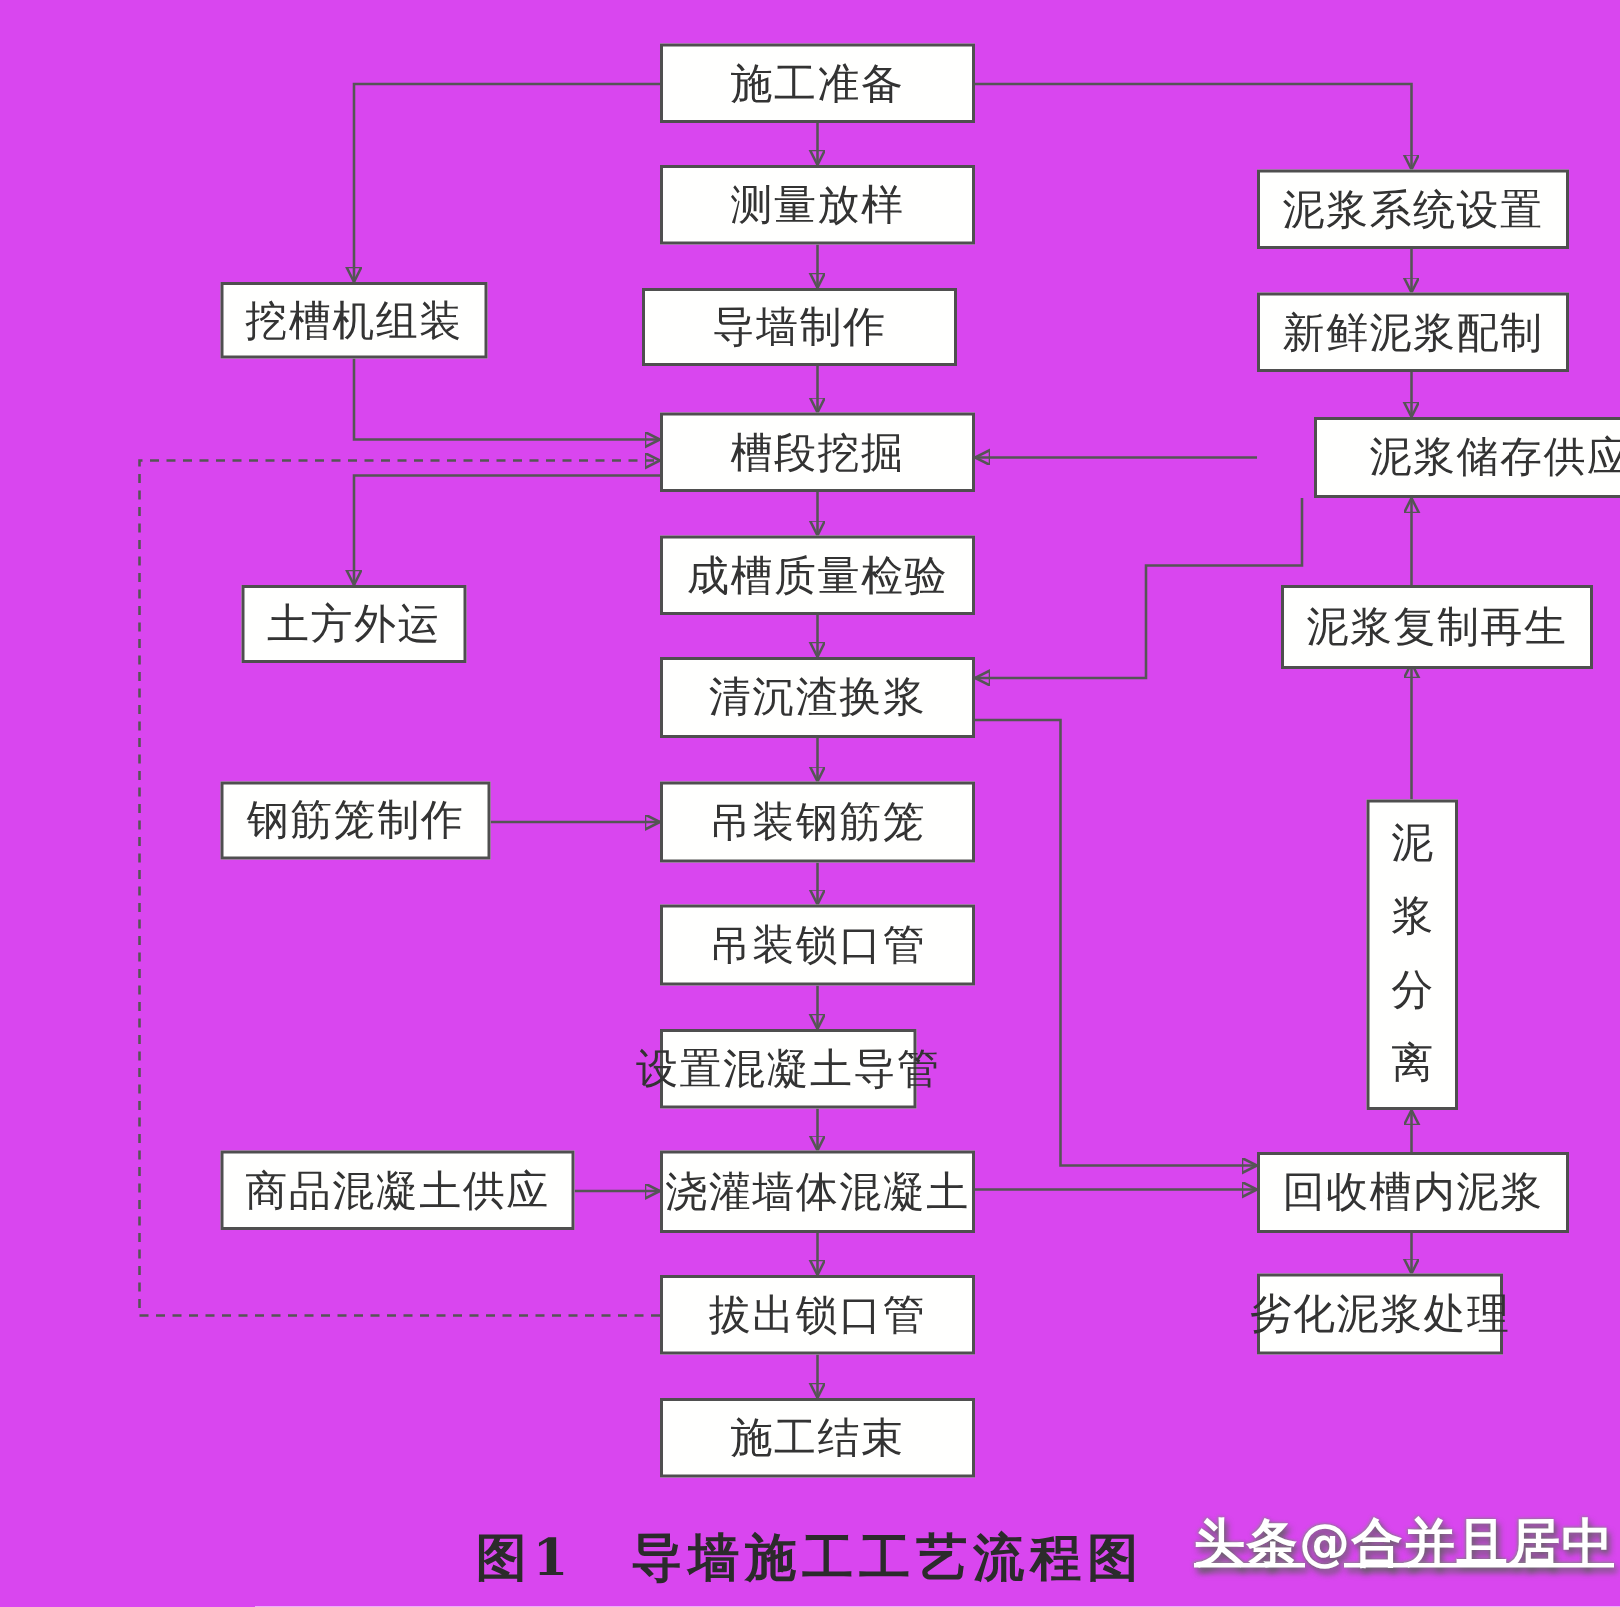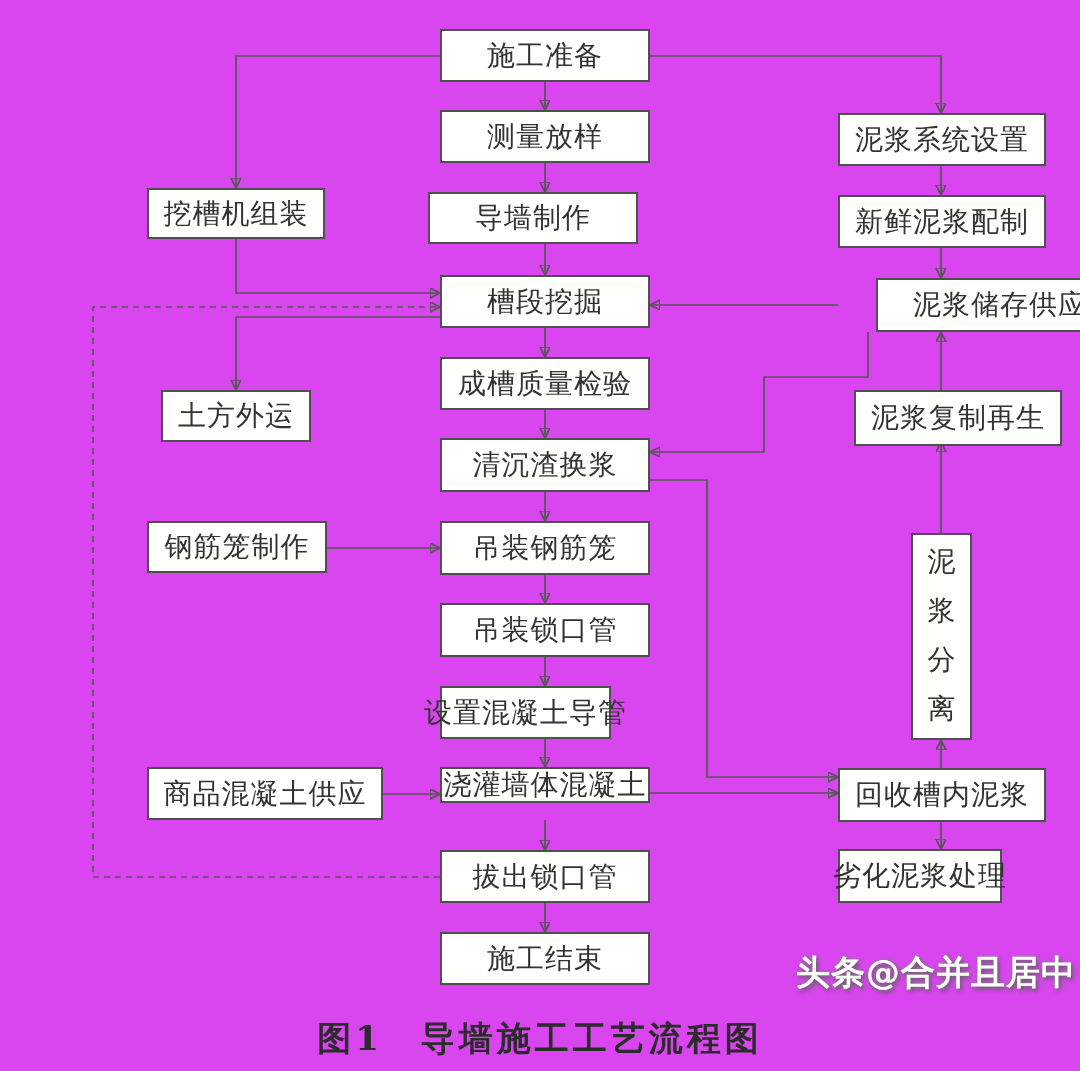--- a/index.html
+++ b/index.html
@@ -22,27 +22,28 @@
     display:block; white-space:normal; word-break:break-all;
     text-align:center; line-height:49px; padding:2px 13px 0 13px;
     letter-spacing:0;
   }
   .caption {
     position:absolute; left:0; top:1016px; width:1080px;
     text-align:center; font-size:34px; font-weight:bold;
     letter-spacing:4px; color:#2b2b2b;
   }
   .watermark {
-    position:absolute; right:4px; top:950px;
+    position:absolute; right:4px; top:1006px;
     font-size:34px; font-weight:bold; letter-spacing:1px;
     font-family:"DejaVu Sans","Liberation Sans",sans-serif;
     color:#ffffff;
     text-shadow: 2px 3px 4px rgba(95,95,95,0.95),
                  0 0 2px rgba(125,125,125,0.85),
                  -1px -1px 2px rgba(150,150,150,0.5);
+    text-decoration: underline;
   }
 </style>
 </head>
 <body>
 
 <div class="stage">
 
   <svg class="edges" viewBox="0 0 1080 1071">
     <defs>
       <marker id="ah" markerUnits="userSpaceOnUse" markerWidth="14" markerHeight="12" refX="10" refY="5" orient="auto">
@@ -81,21 +82,21 @@
 
   <div class="node" style="left:440px;top:29px;width:210px;height:53px">施工准备</div>
   <div class="node" style="left:440px;top:110px;width:210px;height:53px">测量放样</div>
   <div class="node" style="left:428px;top:192px;width:210px;height:52px">导墙制作</div>
   <div class="node" style="left:440px;top:275px;width:210px;height:53px">槽段挖掘</div>
   <div class="node" style="left:440px;top:357px;width:210px;height:53px">成槽质量检验</div>
   <div class="node" style="left:440px;top:438px;width:210px;height:54px">清沉渣换浆</div>
   <div class="node" style="left:440px;top:521px;width:210px;height:54px">吊装钢筋笼</div>
   <div class="node" style="left:440px;top:603px;width:210px;height:54px">吊装锁口管</div>
   <div class="node" style="left:440px;top:686px;width:171px;height:53px">设置混凝土导管</div>
-  <div class="node" style="left:440px;top:767px;width:210px;height:36px">浇灌墙体混凝土</div>
+  <div class="node" style="left:440px;top:767px;width:210px;height:55px">浇灌墙体混凝土</div>
   <div class="node" style="left:440px;top:850px;width:210px;height:53px">拔出锁口管</div>
   <div class="node" style="left:440px;top:932px;width:210px;height:53px">施工结束</div>
 
   <div class="node" style="left:147px;top:188px;width:178px;height:51px">挖槽机组装</div>
   <div class="node" style="left:161px;top:390px;width:150px;height:52px">土方外运</div>
   <div class="node" style="left:147px;top:521px;width:180px;height:52px">钢筋笼制作</div>
   <div class="node" style="left:147px;top:767px;width:236px;height:53px">商品混凝土供应</div>
 
   <div class="node" style="left:838px;top:113px;width:208px;height:53px">泥浆系统设置</div>
   <div class="node" style="left:838px;top:195px;width:208px;height:53px">新鲜泥浆配制</div>

